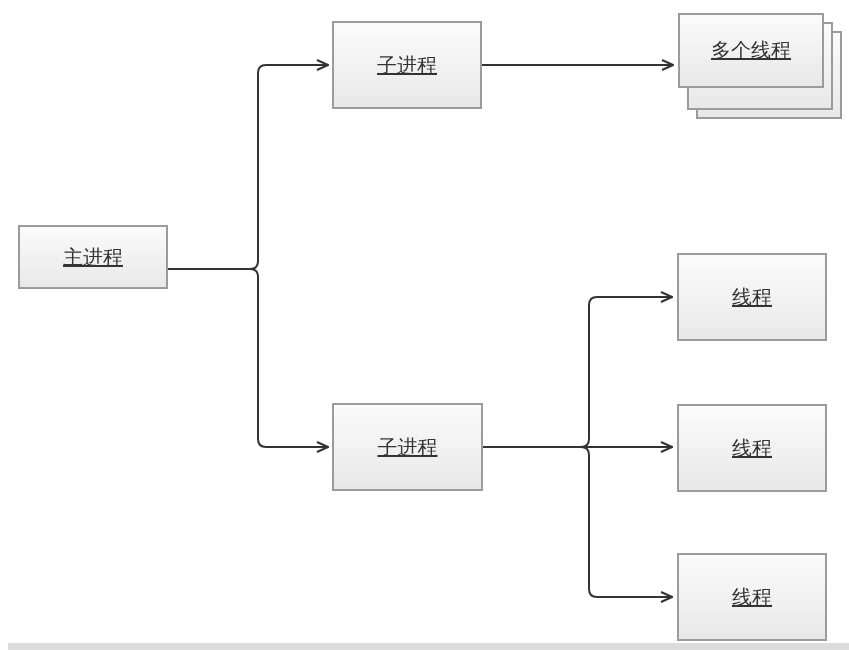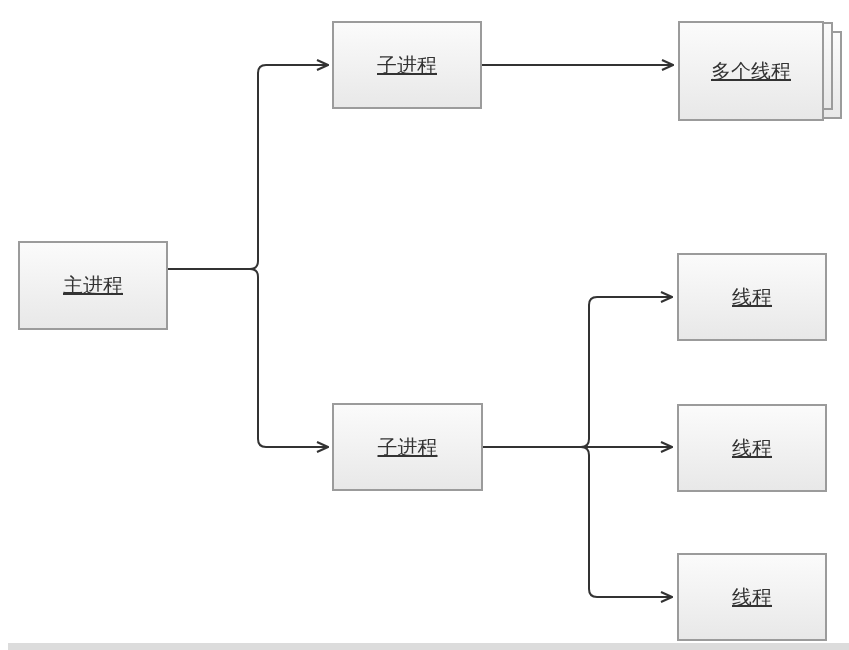--- a/index.html
+++ b/index.html
@@ -38,27 +38,27 @@
     background: linear-gradient(180deg, var(--box-fill-top, #fbfbfb) 0%, var(--box-fill-bottom, #e8e8e8) 100%);
     display: flex;
     align-items: center;
     justify-content: center;
     font-size: 20px;
     color: var(--text, #333333);
     text-align: center;
     user-select: none;
     text-decoration: underline;
   }
-  .node-main        { left: 18px;  top: 241px; width: 150px; height: 89px; }
+  .node-main        { left: 18px;  top: 225px; width: 150px; height: 64px; }
   .node-child-top   { left: 332px; top: 21px;  width: 150px; height: 88px; }
   .node-child-bottom{ left: 332px; top: 403px; width: 151px; height: 88px; }
   .node-thread-1    { left: 677px; top: 253px; width: 150px; height: 88px; }
   .node-thread-2    { left: 677px; top: 404px; width: 150px; height: 88px; }
   .node-thread-3    { left: 677px; top: 553px; width: 150px; height: 88px; }
-  .node-multi       { left: 678px; top: 13px;  width: 146px; height: 100px; z-index: 3; margin-top: 8px; }
+  .node-multi       { left: 678px; top: 13px;  width: 146px; height: 75px; z-index: 3; }
   .node-multi-layer2{ left: 687px; top: 22px;  width: 146px; height: 88px; z-index: 2; }
   .node-multi-layer3{ left: 696px; top: 31px;  width: 146px; height: 88px; z-index: 1; }
   .scrollbar-track {
     position: absolute;
     left: 8px;
     top: 643px;
     width: 841px;
     height: 7px;
     background: var(--scrollbar-track, #dcdcdc);
   }

